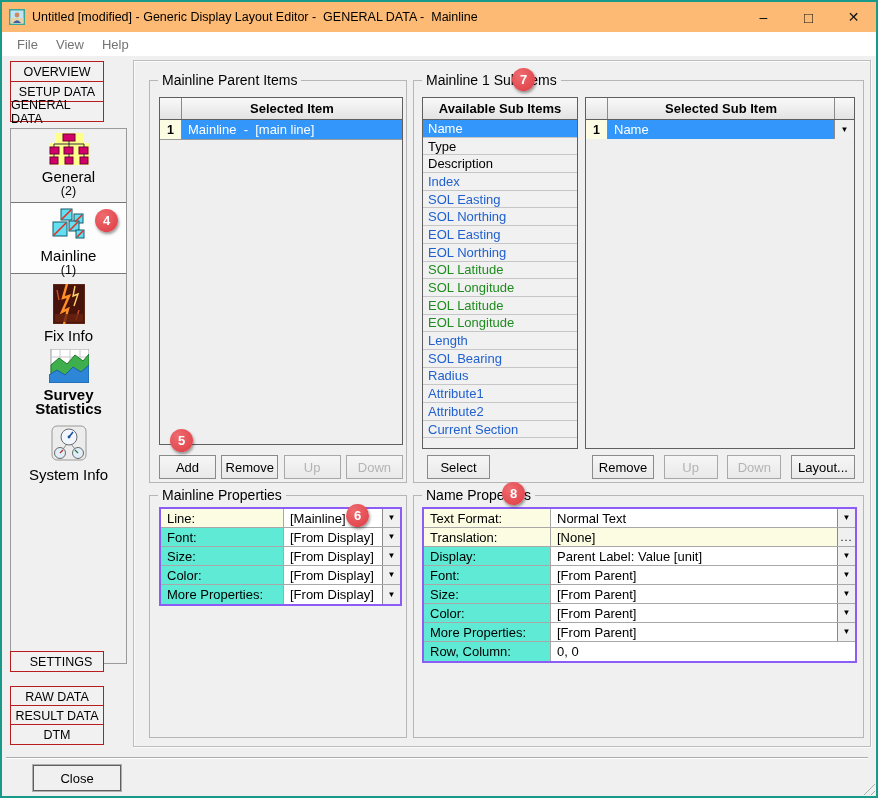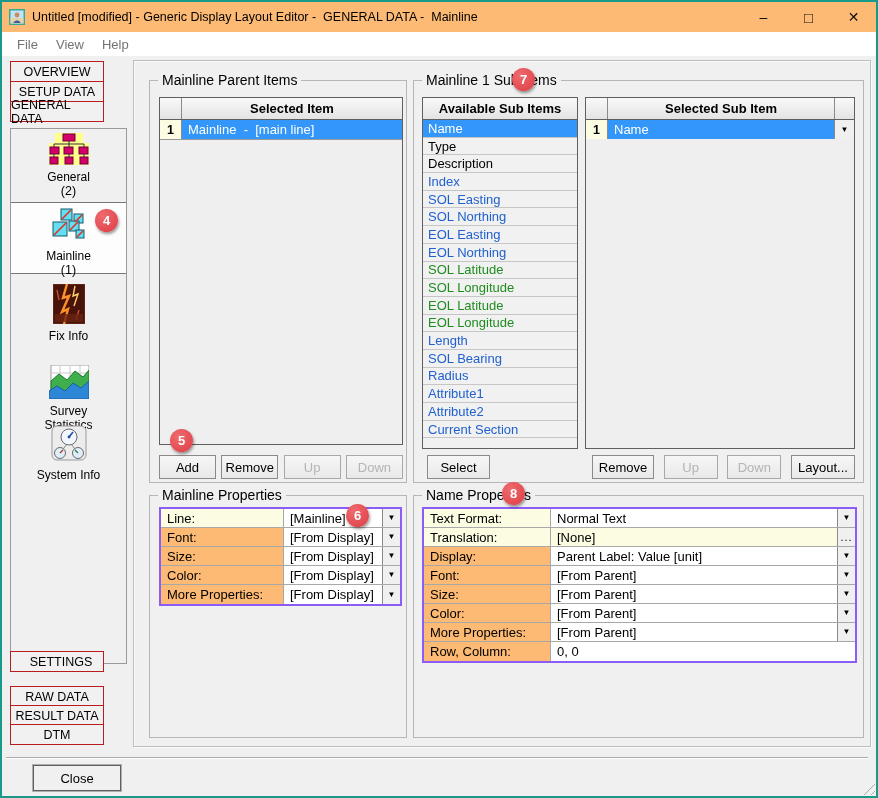--- a/index.html
+++ b/index.html
@@ -15,21 +15,21 @@
   
   .menubar{height:24px;background:#fff;display:flex;align-items:center;padding-left:6px;}
   .menu-item{font-size:13px;color:#737373;padding:2px 9px;}
   
   .body{position:relative;width:874px;height:740px;background:#f0f0f0;}
   
   .side-btn{position:absolute;left:8px;width:94px;height:21px;border:1px solid #b91c1c;background:#f1f1f1;font-size:12.5px;color:#000;display:flex;align-items:center;justify-content:center;}
   
   .icon-panel{position:absolute;left:8px;top:72px;width:117px;height:536px;border:1px solid #9a9a9a;background:#f0f0f0;}
   .nav-item{position:absolute;left:0;width:100%;text-align:center;padding-top:2px;}
-  .nav-item .item-label{font-size:12px;color:#000;line-height:14px;display:block;max-width:84px;margin:1px auto 0;}
+  .nav-item .item-label{font-size:15px;color:#000;line-height:14px;display:block;max-width:84px;margin:1px auto 0;}
   .nav-item .item-count{font-size:12.5px;color:#000;line-height:14px;display:block;}
   .nav-item.st-selected{background:#fdfdfd;border-top:1px solid #777;border-bottom:1px solid #777;}
   .nav-icon{display:inline-block;}
   
   .etch{position:absolute;left:4px;top:701px;width:862px;height:2px;border-top:1px solid #ababab;border-bottom:1px solid #fff;}
   .close-btn{position:absolute;left:31px;top:709px;width:88px;height:26px;background:#f0f0f0;border:1px solid #5f5f5f;box-shadow:0 0 0 1px #aeaeae;font-size:13px;display:flex;align-items:center;justify-content:center;}
   .grip{position:absolute;right:1px;bottom:1px;width:15px;height:15px;background:repeating-linear-gradient(135deg,transparent 0 3px,#9fb3ae 3px 4px,transparent 4px 5px);clip-path:polygon(100% 0,100% 100%,0 100%);}
   
   .main-panel{position:absolute;left:131px;top:4px;width:738px;height:687px;background:#f0f0f0;border:1px solid #bdbdbd;box-shadow:inset 1px 1px 0 #fbfbfb, 1px 1px 0 #fbfbfb;}
   .group{position:absolute;border:1px solid #b6b6b6;background:#f0f0f0;}
@@ -63,21 +63,21 @@
   
   .ptable{position:absolute;border:2px solid #8b5cf6;background:#fff;}
   .prow{display:flex;height:19px;border-bottom:1px solid #a8a8a8;}
   .prow:last-child{border-bottom:none;}
   .pcell{display:flex;align-items:center;font-size:13px;padding-left:6px;overflow:hidden;white-space:nowrap;}
   .plabel{border-right:1px solid #a8a8a8;}
   .gp-mprops .plabel{width:123px;}
   .gp-nprops .plabel{width:127px;}
   .pvalue{flex:1;}
   .bg-yellow{background:#fcfce2;}
-  .bg-blue{background:#fdba74;}
+  .bg-blue{background:#5eead4;}
   .bg-white{background:#fff;}
   .pctrl{width:18px;background:#f0f0f0;border-left:1px solid #8a8a8a;display:flex;align-items:center;justify-content:center;font-size:11px;color:#000;}
   .dd{font-size:8px;line-height:8px;color:#000;}
   .ell{font-size:11px;line-height:10px;letter-spacing:1px;}
   
   .badge{position:absolute;width:23px;height:23px;border-radius:50%;background:radial-gradient(circle at 35% 30%,#ee6b6f,#dd3c43);color:#fff;font-weight:bold;font-size:13px;display:flex;align-items:center;justify-content:center;box-shadow:1px 2px 3px rgba(0,0,0,.4);z-index:60;}
   .b4{left:93px;top:153px;}
   .b5{left:168px;top:373px;}
   .b6{left:344px;top:448px;}
   .b7{left:510px;top:12px;}
@@ -163,21 +163,21 @@
           <rect x="0" y="0" width="32" height="40" fill="#47130a"></rect>
           <rect x="0" y="0" width="32" height="40" fill="none" stroke="#7a3a20"></rect>
           <path d="M14 0 L10 14 L16 12 L9 28 L15 25 L11 40" stroke="#ff9028" stroke-width="2.4" fill="none"></path>
           <path d="M22 2 L20 12 L25 10 L21 22" stroke="#ffd46a" stroke-width="1.4" fill="none"></path>
           <path d="M4 6 L6 16 M26 26 L23 36" stroke="#c2502a" stroke-width="1.4" fill="none"></path>
           <rect x="2" y="30" width="28" height="8" fill="#6b2410" opacity="0.8"></rect>
         </svg>
         <span class="item-label">Fix Info</span>
       </div>
 
-      <div class="nav-item st-normal" style="top:234px;height:74px;">
+      <div class="nav-item st-normal" style="top:218px;height:74px;font-weight:bold;">
         <svg class="nav-icon" width="40" height="34" viewBox="0 0 40 34">
           <rect x="2" y="0" width="38" height="26" fill="#ffffff" stroke="#9a9a9a"></rect>
           <path d="M11 0 V26 M21 0 V26 M31 0 V26 M2 8 H40 M2 17 H40" stroke="#c9c9c9" fill="none"></path>
           <path d="M2 26 L2 16 L10 9 L18 15 L26 6 L34 12 L40 5 L40 26 Z" fill="#3fae4c" stroke="#1d7a2a"></path>
           <path d="M0 34 L0 26 L8 21 L16 26 L24 18 L32 23 L40 16 L40 34 Z" fill="#2e86d6" stroke="#1b5fa6"></path>
         </svg>
         <span class="item-label">Survey Statistics</span>
       </div>
 
       <div class="nav-item st-normal" style="top:294px;height:66px;">

